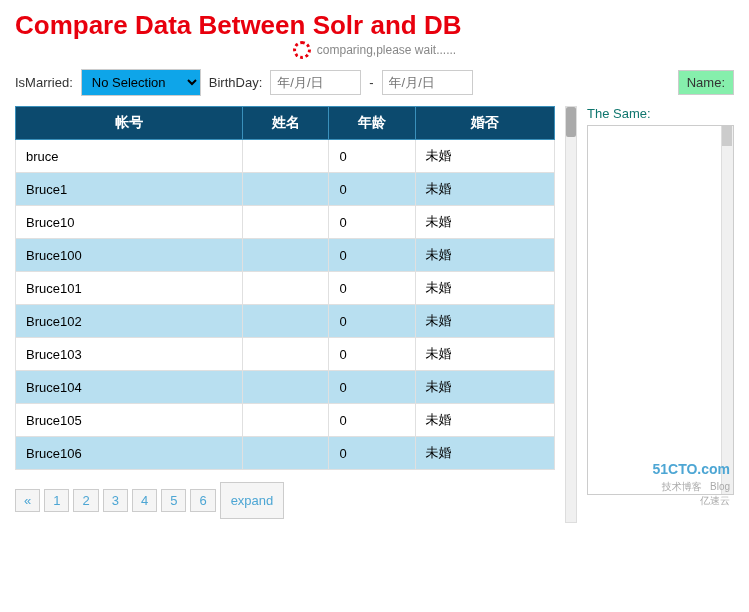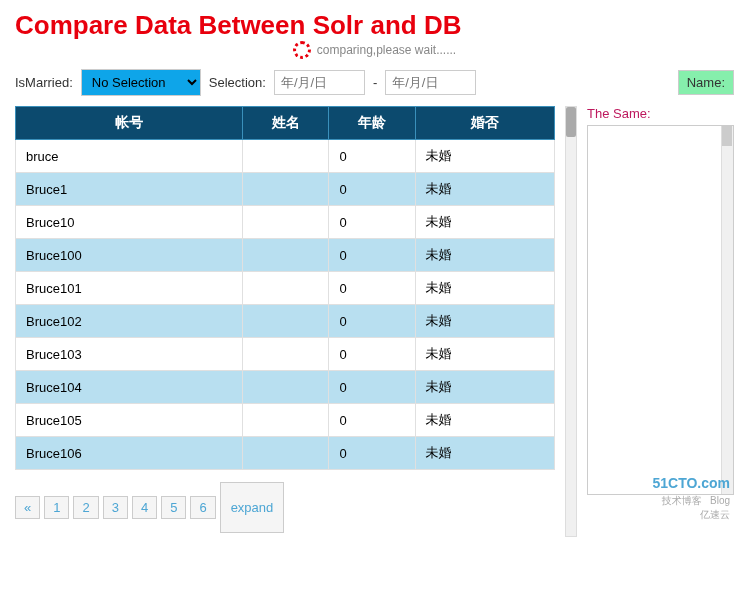--- a/index.html
+++ b/index.html
@@ -107,21 +107,21 @@
     }
     .data-table tbody tr:nth-child(odd) {
       background: #fff;
     }
     .data-table tbody tr:nth-child(even) {
       background: #b8dff0;
     }
     
     .same-label {
       font-size: 13px;
-      color: #be185d;
+      color: #0f766e;
       margin-bottom: 4px;
     }
     .same-box {
       border: 1px solid #ccc;
       background: #fff;
       width: 100%;
       height: 370px;
       position: relative;
     }
     .same-scrollbar {
@@ -172,21 +172,21 @@
       border: 1px solid #ccc;
       background: #f5f5f5;
       padding: 3px 8px;
       font-size: 13px;
       cursor: pointer;
       color: #4da6d4;
     }
     .expand-btn {
       border: 1px solid #ccc;
       background: #f5f5f5;
-      padding: 17px 10px;
+      padding: 10px 10px;
       font-size: 13px;
       cursor: pointer;
       color: #4da6d4;
     }
   </style>
 </head>
 <body>
 
 <div class="page-wrapper">
 
@@ -197,21 +197,21 @@
     <span>comparing,please wait......</span>
   </div>
 
   <div class="filter-bar">
     <span class="filter-label">IsMarried:</span>
     <select class="filter-select">
       <option>No Selection</option>
       <option>Married</option>
       <option>Unmarried</option>
     </select>
-    <span class="filter-label">Selection:</span>
+    <span class="filter-label">BirthDay:</span>
     <input class="filter-input" type="text" placeholder="年/月/日" style="">
     <span class="filter-dash">-</span>
     <input class="filter-input" type="text" placeholder="年/月/日" style="">
     <span class="name-label">Name:</span>
   </div>
 
   <div class="main-content">
 
     <div class="left-panel">
       <table class="data-table">

